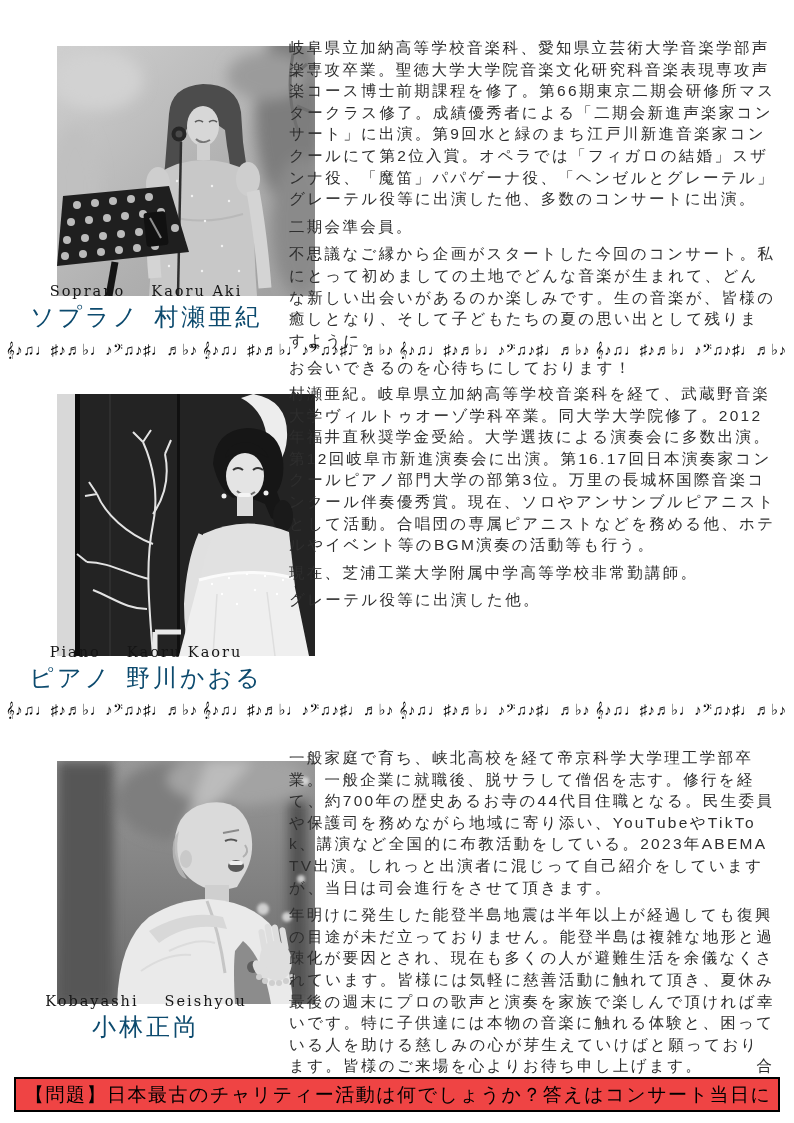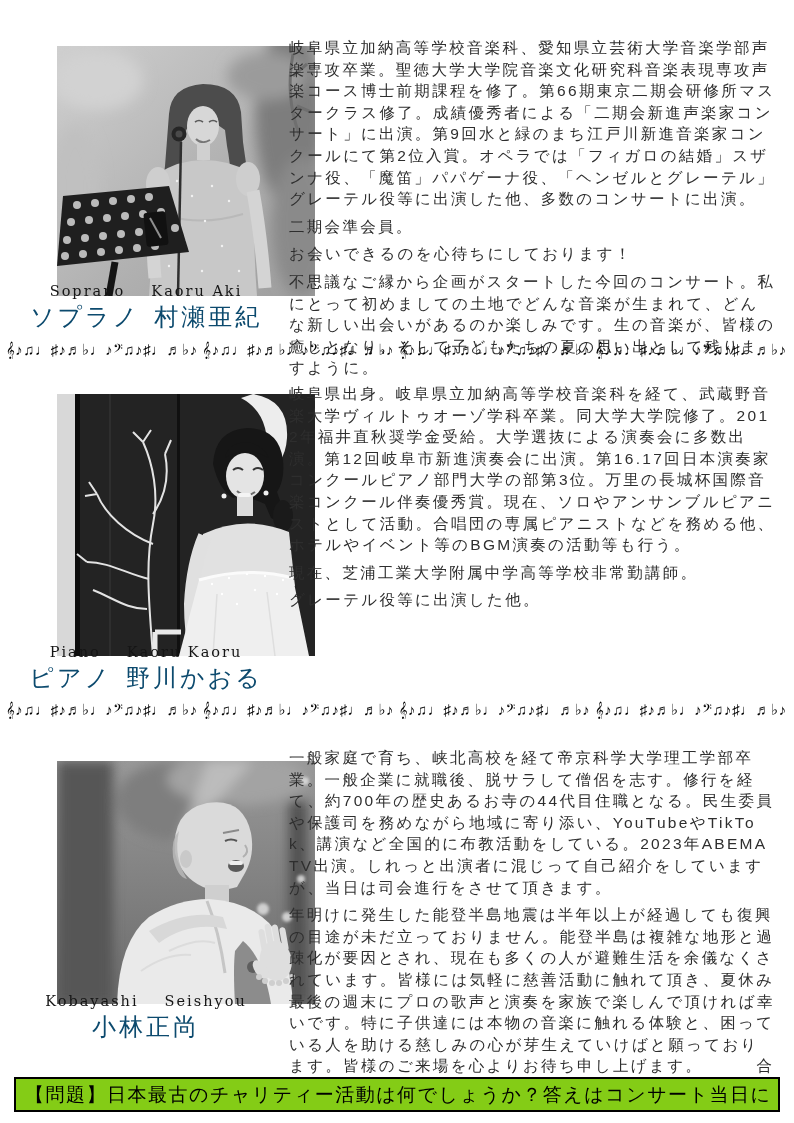--- a/index.html
+++ b/index.html
@@ -34,21 +34,21 @@
   #caption2{top:644px}
   #caption3{top:993px}
 
   .divider{position:absolute;left:6px;width:784px;
            white-space:nowrap;overflow:hidden;
            font-size:15px;letter-spacing:.5px;color:#000}
   #divider1{top:341px}
   #divider2{top:701px}
 
   .qbox{position:absolute;left:14px;top:1077px;width:766px;height:35px;
-        box-sizing:border-box;border:2px solid #000;background:#84cc16;
+        box-sizing:border-box;border:2px solid #000;background:#ef4444;
         display:flex;align-items:center;padding-left:9px;
         font-size:19px;letter-spacing:1.5px;color:#000;white-space:nowrap;overflow:hidden}
   .qbox .gap-a{display:inline-block;width:26px}
   .qbox .gap-b{display:inline-block;width:14px}
 </style>
 </head>
 <body>
 
 <figure class="photo" id="photo1">
   <svg viewBox="0 0 258 250">
@@ -132,22 +132,22 @@
       <rect x="88" y="166" width="22" height="34" rx="3" fill="#111" transform="rotate(-6 99 183)"></rect>
       <line x1="93" y1="172" x2="104" y2="192" stroke="#8f8f8f" stroke-width="2"></line>
       <path d="M58 216 L52 250" stroke="#141414" stroke-width="7"></path>
     </g>
   </svg>
 </figure>
 
 <div class="bio" id="bio1">
   <p>岐阜県立加納高等学校音楽科、愛知県立芸術大学音楽学部声楽専攻卒業。聖徳大学大学院音楽文化研究科音楽表現専攻声楽コース博士前期課程を修了。第66期東京二期会研修所マスタークラス修了。成績優秀者による「二期会新進声楽家コンサート」に出演。第9回水と緑のまち江戸川新進音楽家コンクールにて第2位入賞。オペラでは「フィガロの結婚」スザンナ役、「魔笛」パパゲーナ役、「ヘンゼルとグレーテル」グレーテル役等に出演した他、多数のコンサートに出演。</p>
   <p>二期会準会員。</p>
+  <p>不思議なご縁から企画がスタートした今回のコンサート。私にとって初めましての土地でどんな音楽が生まれて、どんな新しい出会いがあるのか楽しみです。生の音楽が、皆様の癒しとなり、そして子どもたちの夏の思い出として残りますように。</p>
   <p>お会いできるのを心待ちにしております！</p>
-  <p>不思議なご縁から企画がスタートした今回のコンサート。私にとって初めましての土地でどんな音楽が生まれて、どんな新しい出会いがあるのか楽しみです。生の音楽が、皆様の癒しとなり、そして子どもたちの夏の思い出として残りますように。</p>
 </div>
 
 <div class="caption" id="caption1">
   <div class="cap-en">
     <span>Soprano</span>
     <span>Kaoru Aki</span>
   </div>
   <div class="cap-ja">
     <span>ソプラノ</span>
     <span>村瀬亜紀</span>
@@ -198,21 +198,21 @@
         <circle cx="198" cy="196" r="1.2"></circle>
           <circle cx="220" cy="200" r="1.2"></circle>
           <circle cx="180" cy="210" r="1.2"></circle>
       </g>
       <path d="M160 200 Q158 230 156 262 M210 198 Q214 230 218 262" stroke="#dedede" stroke-width="1.5" fill="none"></path>
     </g>
   </svg>
 </figure>
 
 <div class="bio" id="bio2">
-  <p>岐阜県出身。岐阜県立加納高等学校音楽科を経て、武蔵野音楽大学ヴィルトゥオーゾ学科卒業。同大学大学院修了。2012年福井直秋奨学金受給。大学選抜による演奏会に多数出演。第12回岐阜市新進演奏会に出演。第16.17回日本演奏家コンクールピアノ部門大学の部第3位。万里の長城杯国際音楽コンクール伴奏優秀賞。現在、ソロやアンサンブルピアニストとして活動。合唱団の専属ピアニストなどを務める他、ホテルやイベント等のBGM演奏の活動等も行う。</p>
+  <p>村瀬亜紀。岐阜県立加納高等学校音楽科を経て、武蔵野音楽大学ヴィルトゥオーゾ学科卒業。同大学大学院修了。2012年福井直秋奨学金受給。大学選抜による演奏会に多数出演。第12回岐阜市新進演奏会に出演。第16.17回日本演奏家コンクールピアノ部門大学の部第3位。万里の長城杯国際音楽コンクール伴奏優秀賞。現在、ソロやアンサンブルピアニストとして活動。合唱団の専属ピアニストなどを務める他、ホテルやイベント等のBGM演奏の活動等も行う。</p>
   <p>現在、芝浦工業大学附属中学高等学校非常勤講師。</p>
   <p>グレーテル役等に出演した他。</p>
 </div>
 
 <div class="caption" id="caption2">
   <div class="cap-en">
     <span>Piano</span>
     <span>Kaoru Kaoru</span>
   </div>
   <div class="cap-ja">

